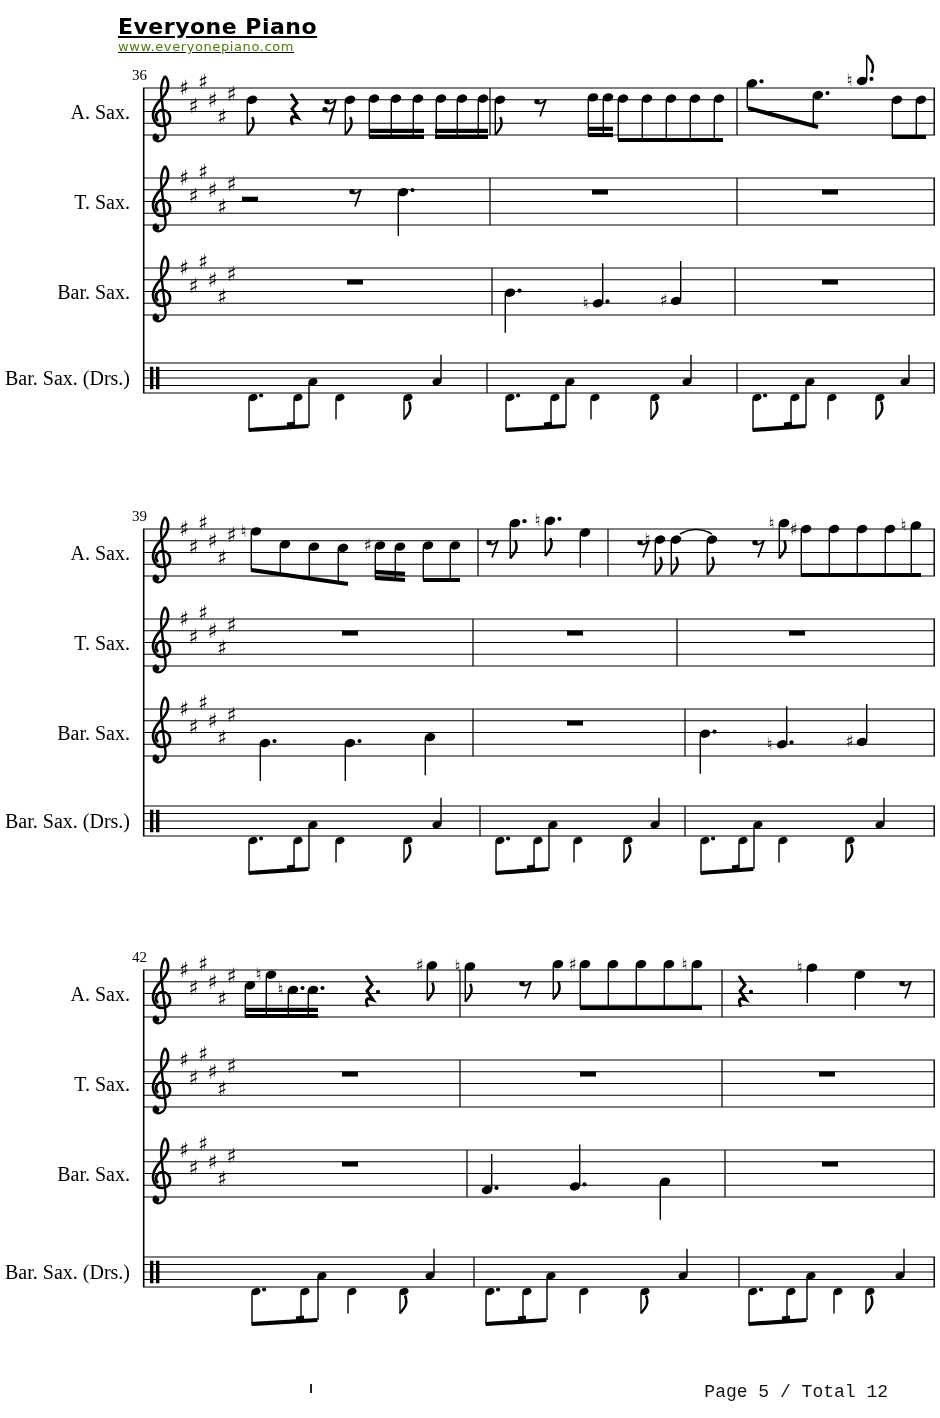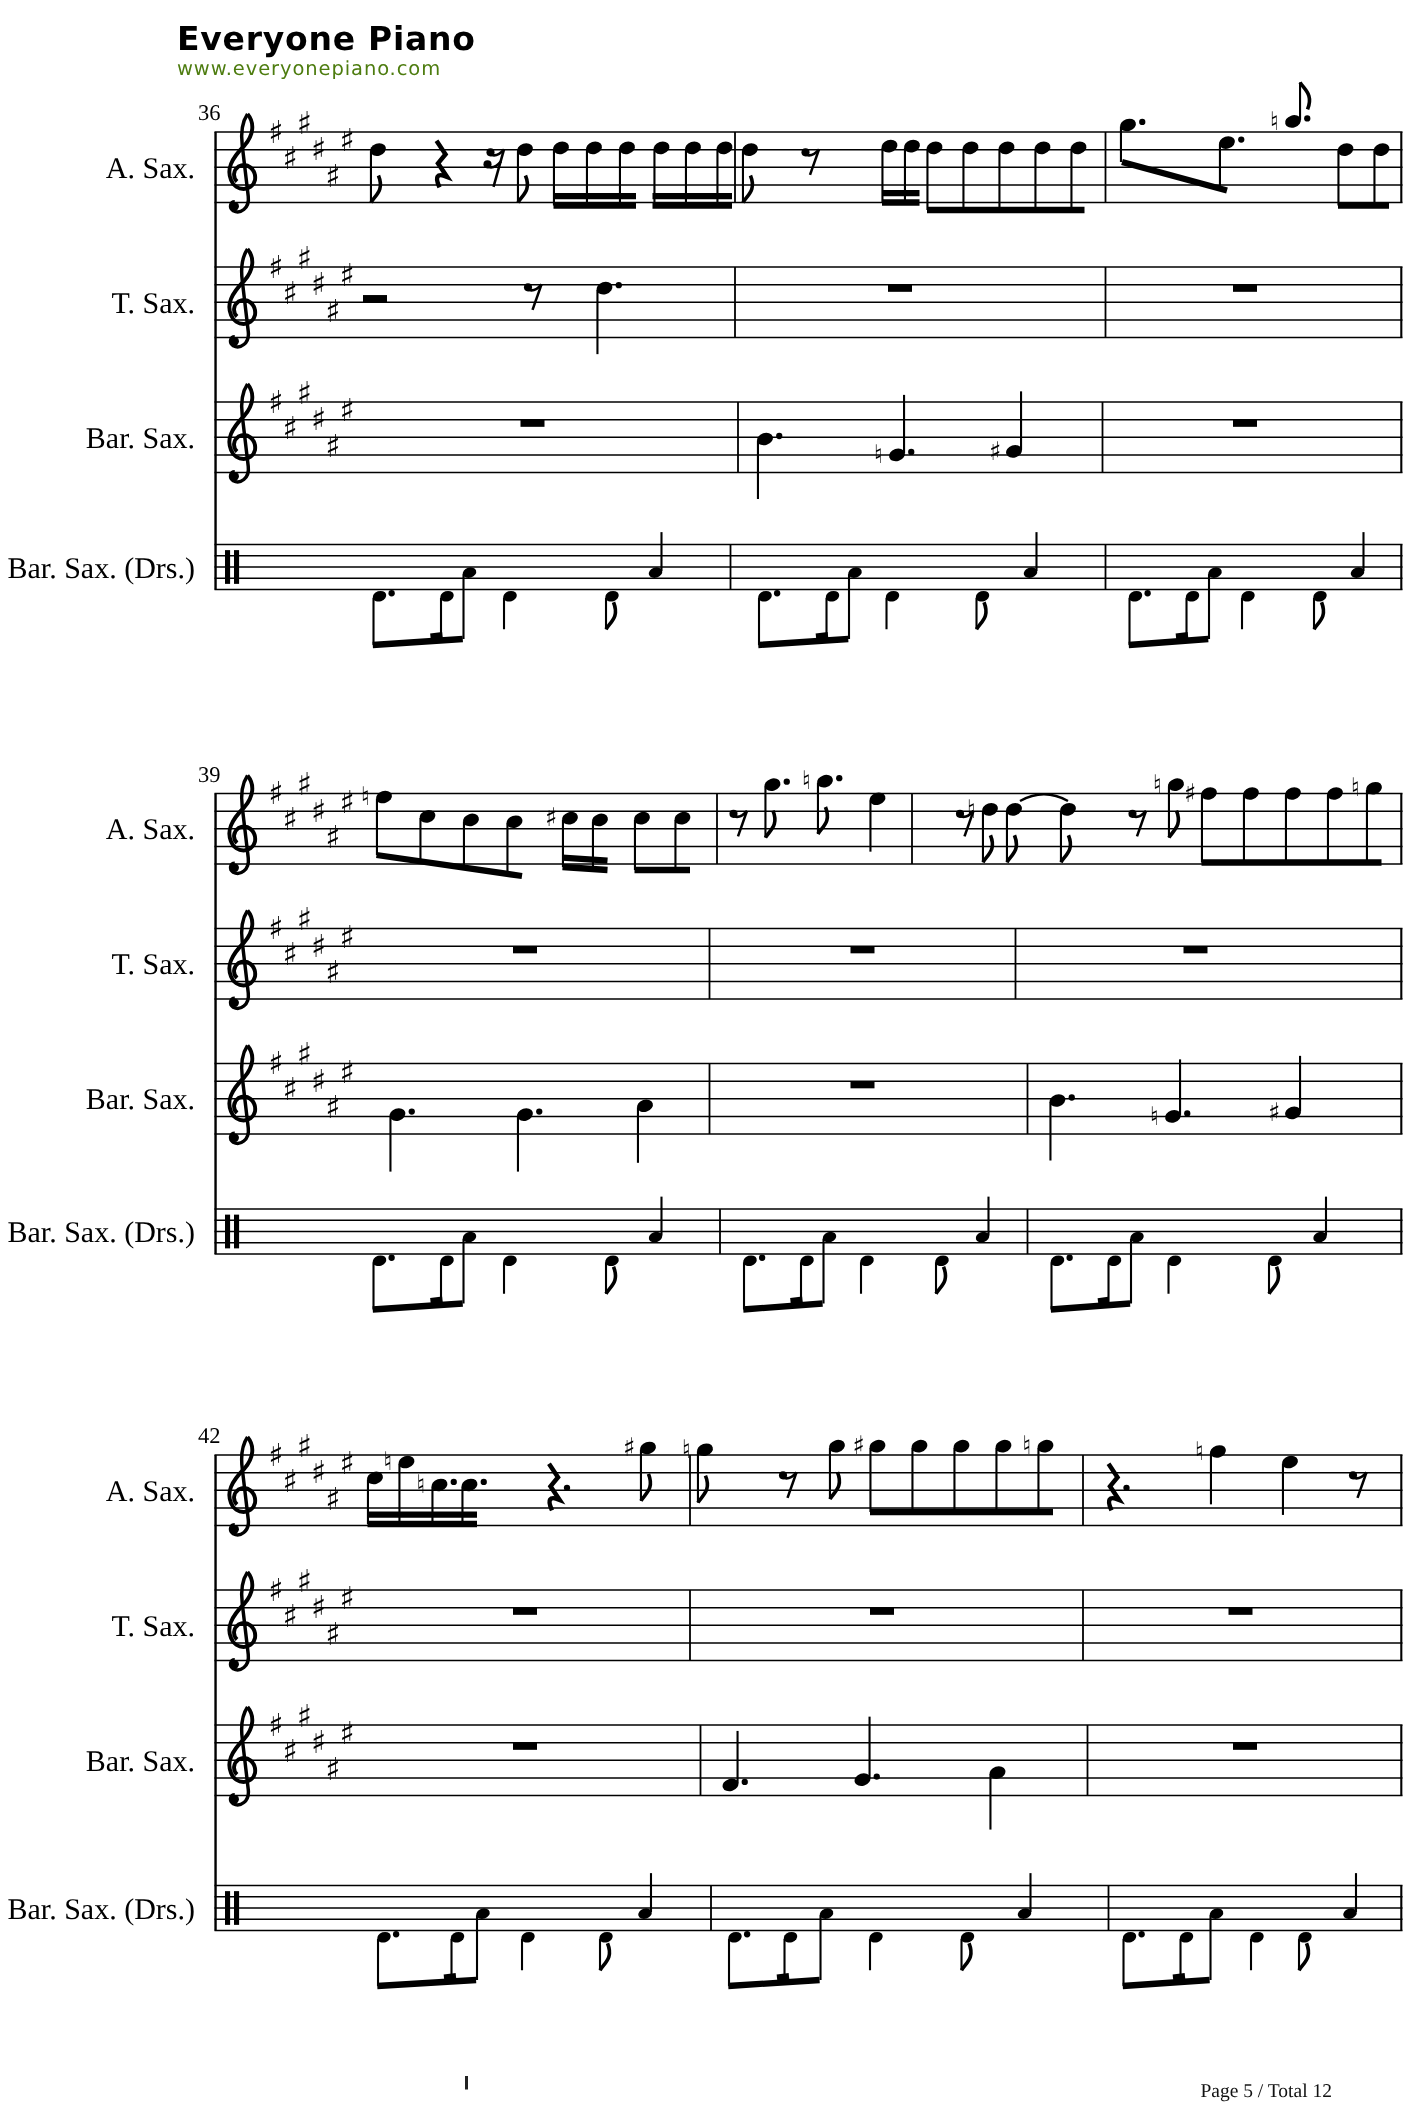--- a/index.html
+++ b/index.html
@@ -1,23 +1,23 @@
 <!DOCTYPE html>
 <html><head>
 <meta charset="utf-8">
 <style>
   html,body{margin:0;padding:0;background:#ffffff;}
   .page{position:relative;width:940px;height:1418px;background:#fff;overflow:hidden;
         font-family:"Liberation Sans",sans-serif;}
-  .hdr{position:absolute;left:118px;top:14px;z-index:2;}
+  .hdr{position:absolute;left:118px;top:14px;z-index:2;text-decoration:underline;}
   .logo{font-family:"DejaVu Sans",sans-serif;font-weight:bold;font-size:22px;color:#000;letter-spacing:.5px;}
   .logo-sub{font-family:"DejaVu Sans",sans-serif;font-size:13px;color:#4d7c0f;letter-spacing:.6px;margin-top:0px;}
   #score{position:absolute;left:0;top:0;}
-  .footer{position:absolute;right:52px;bottom:16px;font-size:13px;color:#111;
-          font-family:Liberation Serif, serif;padding-left:41px;}
+  .footer{position:absolute;right:52px;bottom:16px;font-size:18px;color:#111;
+          font-family:Liberation Mono, monospace;padding-left:41px;}
   .caret{position:absolute;left:310px;top:1384px;width:2px;height:9px;background:#222;}
   svg text{user-select:none;}
 </style>
 </head>
 <body>
 
 <div class="page">
   <div class="hdr">
     <div class="logo">Everyone Piano</div>
     <div class="logo-sub">www.everyonepiano.com</div>

